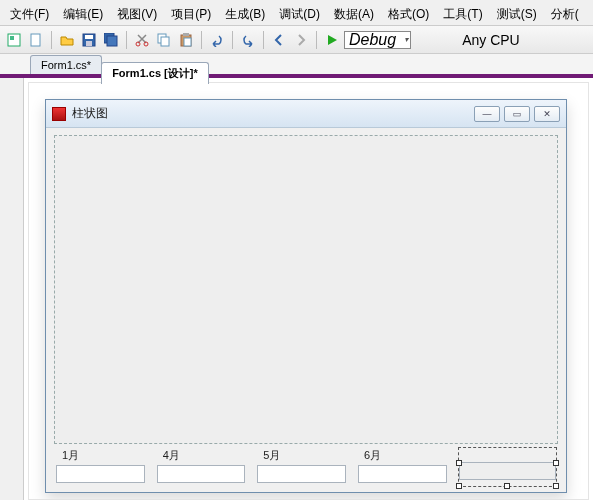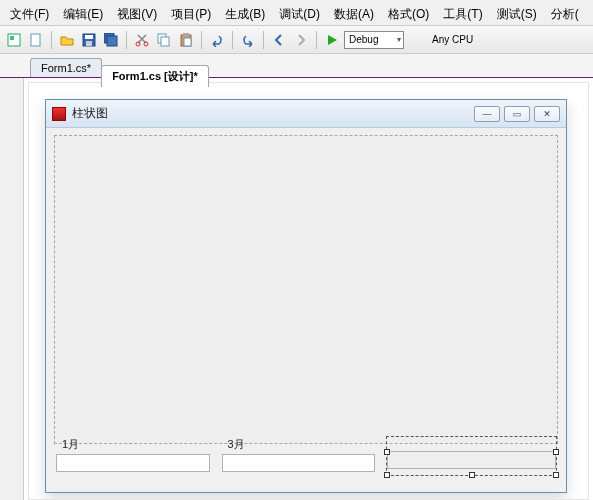--- a/index.html
+++ b/index.html
@@ -4,42 +4,42 @@
 <style>
 * { box-sizing: border-box; margin: 0; padding: 0; }
 body { font-family: "Microsoft YaHei", Tahoma, sans-serif; font-size: 12px; background: #fff; width: 593px; height: 500px; overflow: hidden; }
 
 .menubar { display: flex; background: #f0f0f0; border-bottom: 1px solid #ccc; height: 26px; align-items: flex-end; padding: 0 4px; gap: 2px; }
 .menubar span { padding: 2px 6px; cursor: default; white-space: nowrap; }
 
 .toolbar { display: flex; background: linear-gradient(#f8f8f8, #e8e8e8); border-bottom: 1px solid #ccc; height: 28px; align-items: center; padding: 0 4px; gap: 2px; }
 .tbtn { width: 20px; height: 20px; display: flex; align-items: center; justify-content: center; border-radius: 2px; cursor: pointer; }
 .tsep { width: 1px; height: 18px; background: #bbb; margin: 0 3px; }
-.tlabel { padding: 0 4px; font-size: 10px; }
-.tdrop { border: 1px solid #888; background: #fff; height: 18px; padding: 0 14px 0 4px; font-size: 10px; min-width: 60px; position: relative; display: flex; align-items: center; }
+.tlabel { padding: 0 4px; font-size: 14px; margin-left: 23px; }
+.tdrop { border: 1px solid #888; background: #fff; height: 18px; padding: 0 14px 0 4px; font-size: 16px; min-width: 60px; position: relative; display: flex; align-items: center; font-style: italic; }
 .tdrop::after { content: "▾"; position: absolute; right: 2px; font-size: 8px; color: #555; }
 
-.tabstrip { display: flex; background: #f4f4f4; border-bottom: 1px solid #701a75; height: 24px; align-items: flex-end; padding-left: 30px; }
+.tabstrip { display: flex; background: #f4f4f4; border-bottom: 4px solid #701a75; height: 24px; align-items: flex-end; padding-left: 30px; }
 .tab { padding: 3px 10px; border: 1px solid #9aa7b8; border-bottom: none; margin-right: -1px; background: #e7ecf2; border-radius: 3px 3px 0 0; font-size: 11px; cursor: pointer; position: relative; }
 .tab.active { background: #fff; font-weight: bold; top: 10px; }
 
 .workarea { display: flex; height: calc(500px - 22px - 28px - 24px); }
 .sidebar { width: 24px; background: #f0f0f0; border-right: 1px solid #ccc; }
 .designer { flex: 1; background: #fff; padding: 16px; overflow: hidden; border: 1px solid #e4e4e4; margin: 4px; }
 
 .formwin { width: 522px; height: 394px; border: 1px solid #6f8ead; background: #f0f0f0; box-shadow: 0 6px 14px rgba(0,0,0,0.15); position: relative; }
 .titlebar { height: 28px; background: linear-gradient(#eef4fb, #d6e4f2); border-bottom: 1px solid #b8c9d8; display: flex; align-items: center; padding: 0 6px; }
 .titlebar .formicon { width: 14px; height: 14px; background: linear-gradient(#e33, #a11); border: 1px solid #900; margin-right: 6px; }
 .titlebar .ftitle { flex: 1; font-size: 12px; color: #222; }
 .winbtns { display: flex; gap: 4px; }
 .winbtn { width: 26px; height: 16px; border: 1px solid #8aa0b6; background: linear-gradient(#fdfdfd, #e4ecf4); border-radius: 2px; display: flex; align-items: center; justify-content: center; font-size: 9px; color: #445; cursor: pointer; }
 
 .canvas { position: absolute; top: 35px; left: 8px; right: 8px; bottom: 48px; border: 1px dashed #9aa; background: #eee; }
 
-.fieldrow { position: absolute; bottom: 17px; left: 10px; right: 10px; height: 38px; display: flex; gap: 12px; margin-top: 16px; }
+.fieldrow { position: absolute; bottom: 6px; left: 10px; right: 10px; height: 38px; display: flex; gap: 12px; margin-top: 16px; }
 .fieldcol { display: flex; flex-direction: column; align-items: flex-start; flex: 1; }
 .fieldcol .lab { font-size: 11px; color: #222; margin-bottom: 2px; padding-left: 6px; }
 .fieldcol .inp { width: 100%; height: 18px; border: 1px solid #aab3bd; background: #fff; }
 .selected { outline: 1px dashed #555; }
 .handle { position: absolute; width: 6px; height: 6px; background: #fff; border: 1px solid #333; }
 
 svg { display: block; }
 </style>
 </head>
 <body>
@@ -165,21 +165,29 @@
       </div>
 
       <div class="canvas"></div>
 
       <div class="fieldrow">
         <div class="fieldcol">
           <div class="lab">1月</div>
           <div class="inp"></div>
         </div>
         <div class="fieldcol">
-          <div class="lab">3月</div>
+          <div class="lab">4月</div>
+          <div class="inp"></div>
+        </div>
+        <div class="fieldcol">
+          <div class="lab">5月</div>
+          <div class="inp"></div>
+        </div>
+        <div class="fieldcol">
+          <div class="lab">6月</div>
           <div class="inp"></div>
         </div>
         <div class="fieldcol selected" style="flex:1.1;position:relative">
           <div class="lab">&nbsp;</div>
           <div class="inp" style="background:#eee"></div>
           <div class="handle" style="top:12px;left:-3px"></div>
           <div class="handle" style="top:12px;right:-3px"></div>
           <div class="handle" style="bottom:-3px;left:-3px"></div>
           <div class="handle" style="bottom:-3px;right:-3px"></div>
           <div class="handle" style="bottom:-3px;left:50%;margin-left:-3px"></div>

